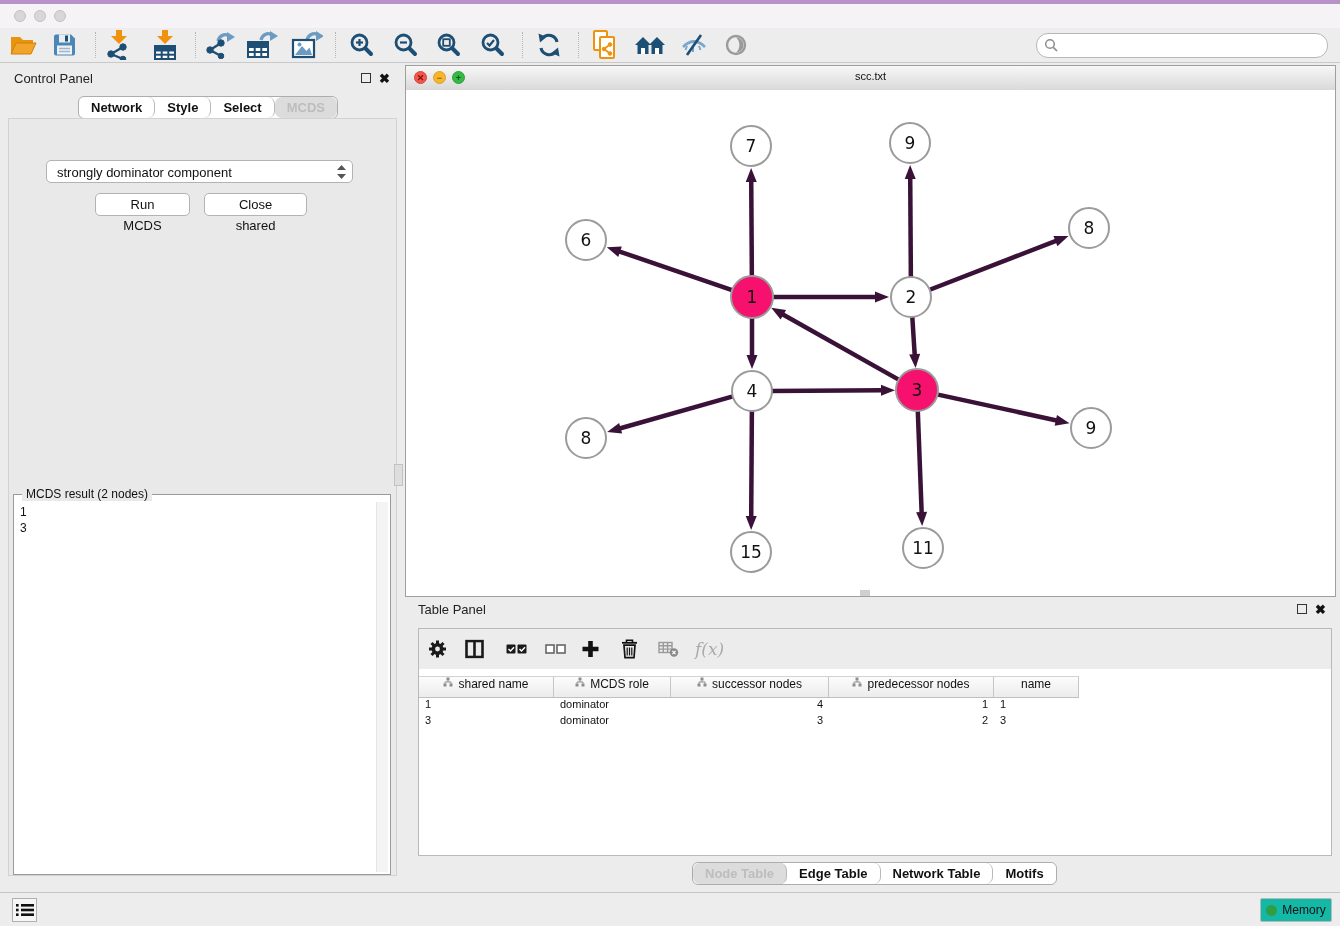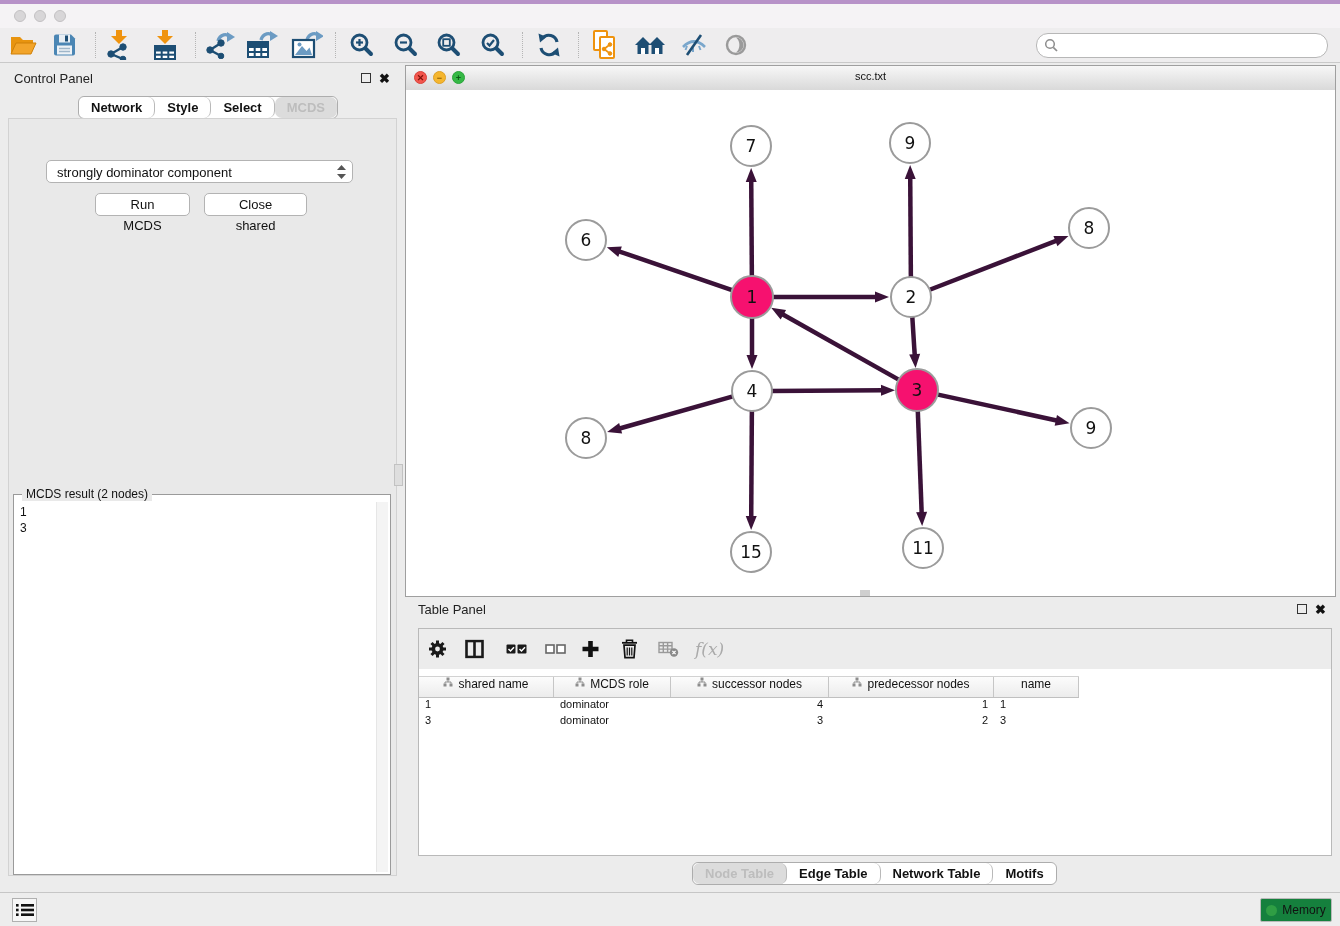--- a/index.html
+++ b/index.html
@@ -60,21 +60,21 @@
   .fx{font-family:"DejaVu Serif",serif;font-style:italic;font-size:17px;color:#aaa;}
   .thead{position:absolute;left:0;top:47px;height:20px;width:660px;display:flex;background:linear-gradient(#fcfcfc,#ececec);border-top:1px solid #d2d2d2;border-bottom:1px solid #c0c0c0;}
   .th{box-sizing:border-box;border-right:1px solid #c6c6c6;font-size:12px;color:#111;display:flex;justify-content:center;gap:5px;white-space:nowrap;}
   .tbody{position:absolute;left:0;top:68px;right:0;}
   .tr{display:flex;height:16px;}
   .td{box-sizing:border-box;font-size:11px;color:#111;padding:1px 6px 0 6px;white-space:nowrap;overflow:hidden;}
   .c0{width:135px;} .c1{width:117px;} .c2{width:158px;text-align:right;} .c3{width:165px;text-align:right;} .c4{width:85px;}
   
   .statusbar{position:absolute;left:0;top:892px;width:1340px;height:34px;background:#ededed;border-top:1px solid #c6c6c6;box-sizing:border-box;}
   .list-btn{position:absolute;left:12px;top:5px;width:25px;height:24px;background:#f6f6f6;border:1px solid #b0b0b0;box-sizing:border-box;display:flex;align-items:center;justify-content:center;}
-  .mem-btn{position:absolute;right:8px;top:5px;width:72px;height:24px;background:#15803d;border:1px solid #b9b9b9;border-radius:2px;box-sizing:border-box;display:flex;align-items:center;justify-content:center;gap:5px;font-size:12px;color:#111;}
+  .mem-btn{position:absolute;right:8px;top:5px;width:72px;height:24px;background:#14b8a6;border:1px solid #b9b9b9;border-radius:2px;box-sizing:border-box;display:flex;align-items:center;justify-content:center;gap:5px;font-size:12px;color:#111;}
   .mem-dot{width:11px;height:11px;border-radius:50%;background:#2f9e44;}
 </style>
 </head>
 <body>
 
 <div class="purple-strip"></div>
 <div class="titlebar">
   <span class="tl-dot" style="left:14px"></span>
   <span class="tl-dot" style="left:34px"></span>
   <span class="tl-dot" style="left:54px"></span>

